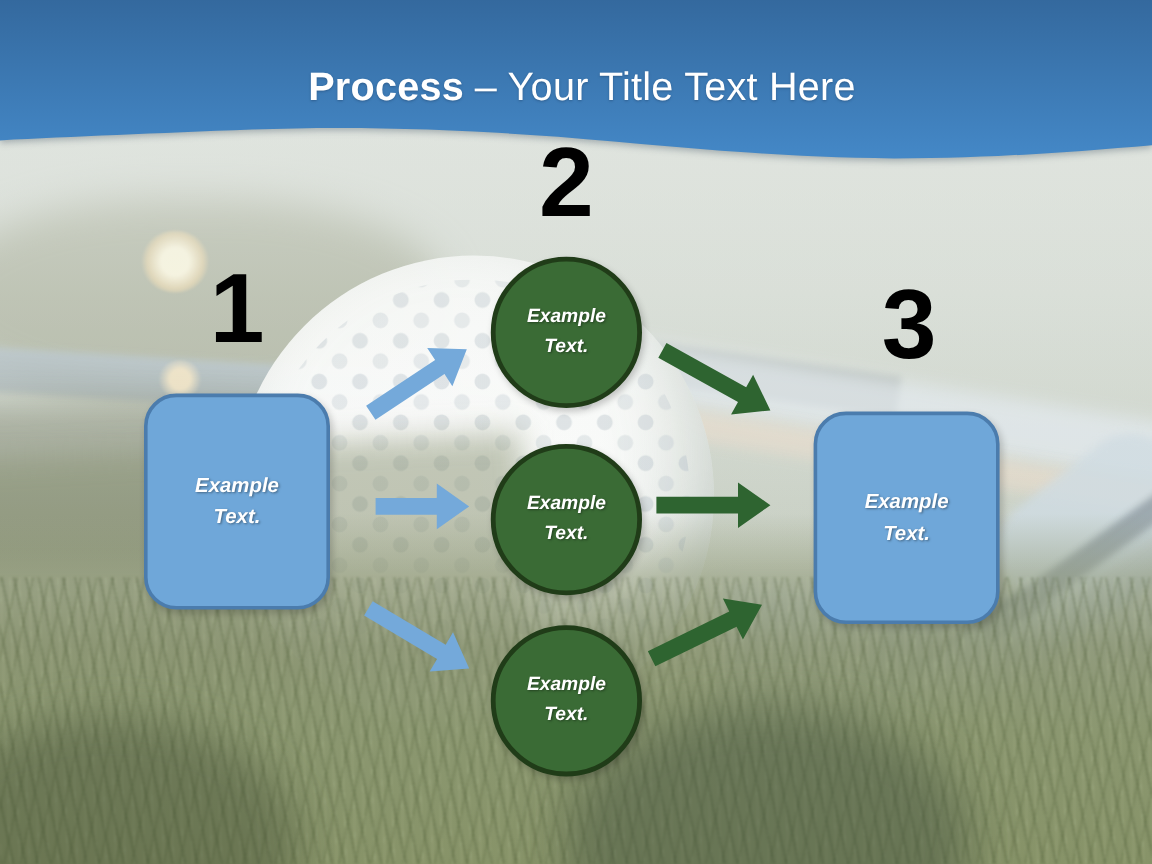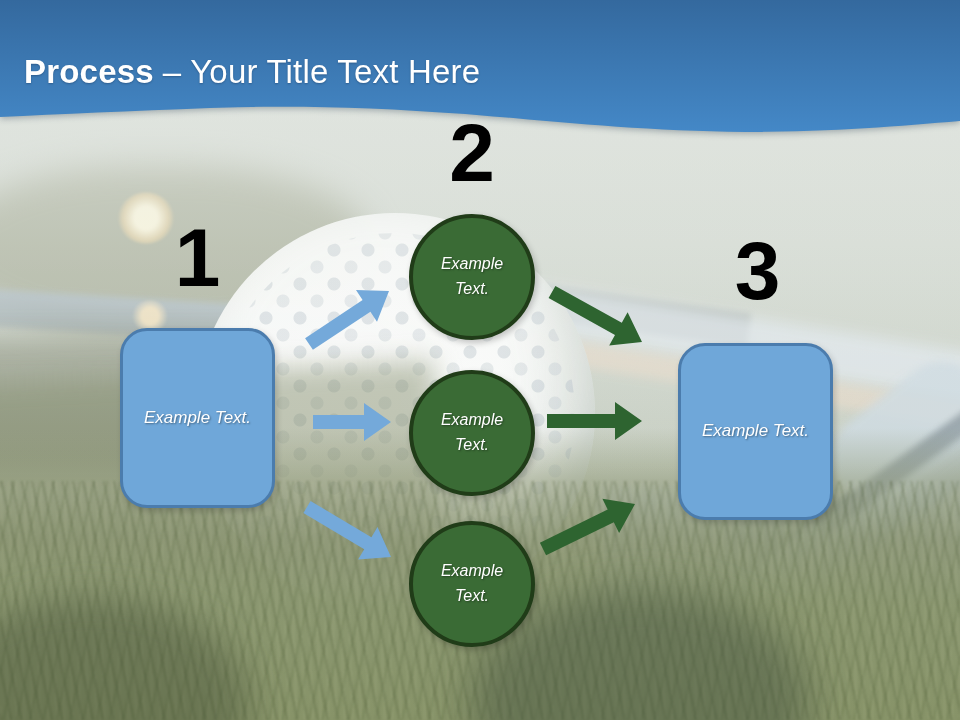--- a/index.html
+++ b/index.html
@@ -38,42 +38,42 @@
       repeating-linear-gradient(102deg,rgba(70,85,45,.18) 0 2px,rgba(0,0,0,0) 2px 13px),
       repeating-linear-gradient(88deg,rgba(218,228,192,.16) 0 1px,rgba(0,0,0,0) 1px 8px);
     filter:blur(1px);}
   .grass-left{left:-30px;top:372px;width:470px;height:210px;background:rgba(128,138,103,.5);transform:rotate(-3deg);filter:blur(12px);}
   .bg-dark-bl{left:-70px;top:596px;width:320px;height:220px;border-radius:50%;background:rgba(55,66,44,.35);filter:blur(18px);}
   .bg-dark-br{left:470px;top:588px;width:340px;height:230px;border-radius:50%;background:rgba(58,72,55,.4);filter:blur(20px);}
   .haze{left:0;top:100px;width:960px;height:380px;background:linear-gradient(180deg,rgba(230,234,230,.55) 0%,rgba(230,234,230,.25) 40%,rgba(230,234,230,0) 100%);}
   
   .header-svg{position:absolute;left:0;top:0;width:960px;height:150px;z-index:5;}
   .header-svg path{filter:drop-shadow(0 2px 3px rgba(40,60,80,.35));}
-  .title{position:absolute;left:0;right:0;top:53px;z-index:6;padding-left:24px;
+  .title{position:absolute;left:0;right:0;top:53px;z-index:6;text-align:center;padding-left:10px;
     color:var(--title-color,#fff);font-size:33px;letter-spacing:.2px;text-shadow:0 1px 2px rgba(20,40,70,.35);}
   .title-bold{font-weight:700;}
   .title-rest{font-weight:400;margin-left:9px;}
   
   .num{position:absolute;z-index:4;text-align:center;font-weight:700;font-size:82px;line-height:1;
     color:var(--number-color,#000);}
   .num1{left:120px;top:217px;width:155px;}
   .num2{left:409px;top:112px;width:126px;}
   .num3{left:680px;top:230px;width:155px;}
   .pbox{position:absolute;z-index:4;border-radius:27px;display:flex;align-items:center;justify-content:center;
     background:var(--box-fill,#6FA7D9);border:3px solid var(--box-border,#4B7CAD);
     box-shadow:2px 3px 6px rgba(0,0,0,.18);box-sizing:border-box;}
   .pbox-left{left:120px;top:328px;width:155px;height:180px;}
   .pbox-right{left:678px;top:343px;width:155px;height:177px;}
   .pcircle{position:absolute;z-index:4;width:126px;height:126px;border-radius:50%;display:flex;align-items:center;justify-content:center;
     background:var(--circle-fill,#3A6B35);border:4px solid var(--circle-border,#203C18);
     box-shadow:2px 3px 6px rgba(0,0,0,.22);box-sizing:border-box;}
   .pc1{left:409px;top:214px;}
   .pc2{left:409px;top:370px;}
   .pc3{left:409px;top:521px;}
-  .shape-label{color:#fff;font-weight:400;font-style:italic;font-size:17px;line-height:1.55;text-align:center;
+  .shape-label{color:#fff;font-weight:700;font-style:italic;font-size:17px;line-height:1.55;text-align:center;
     text-shadow:1px 1px 2px rgba(0,0,0,.4);padding:0 20px;}
   .pcircle .shape-label{font-size:16px;padding:0 16px;}
   .arrows-svg{position:absolute;left:0;top:0;width:960px;height:720px;z-index:3;pointer-events:none;}
 </style>
 </head>
 <body>
 
 <div class="slide">
 
   <div class="bg">

